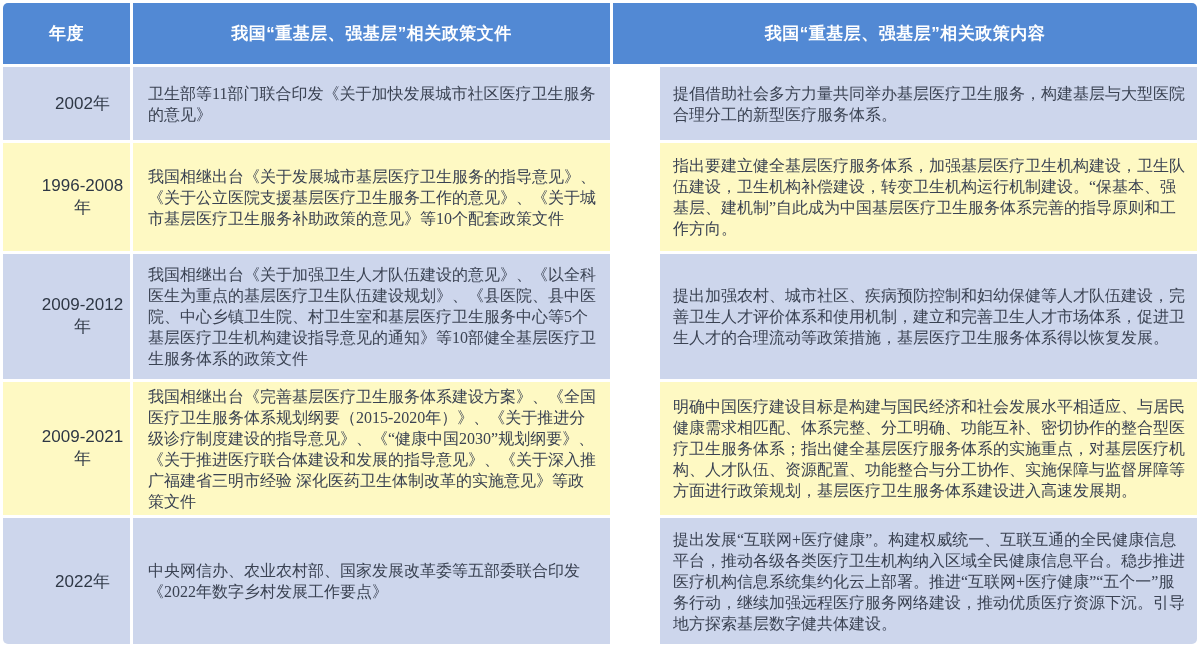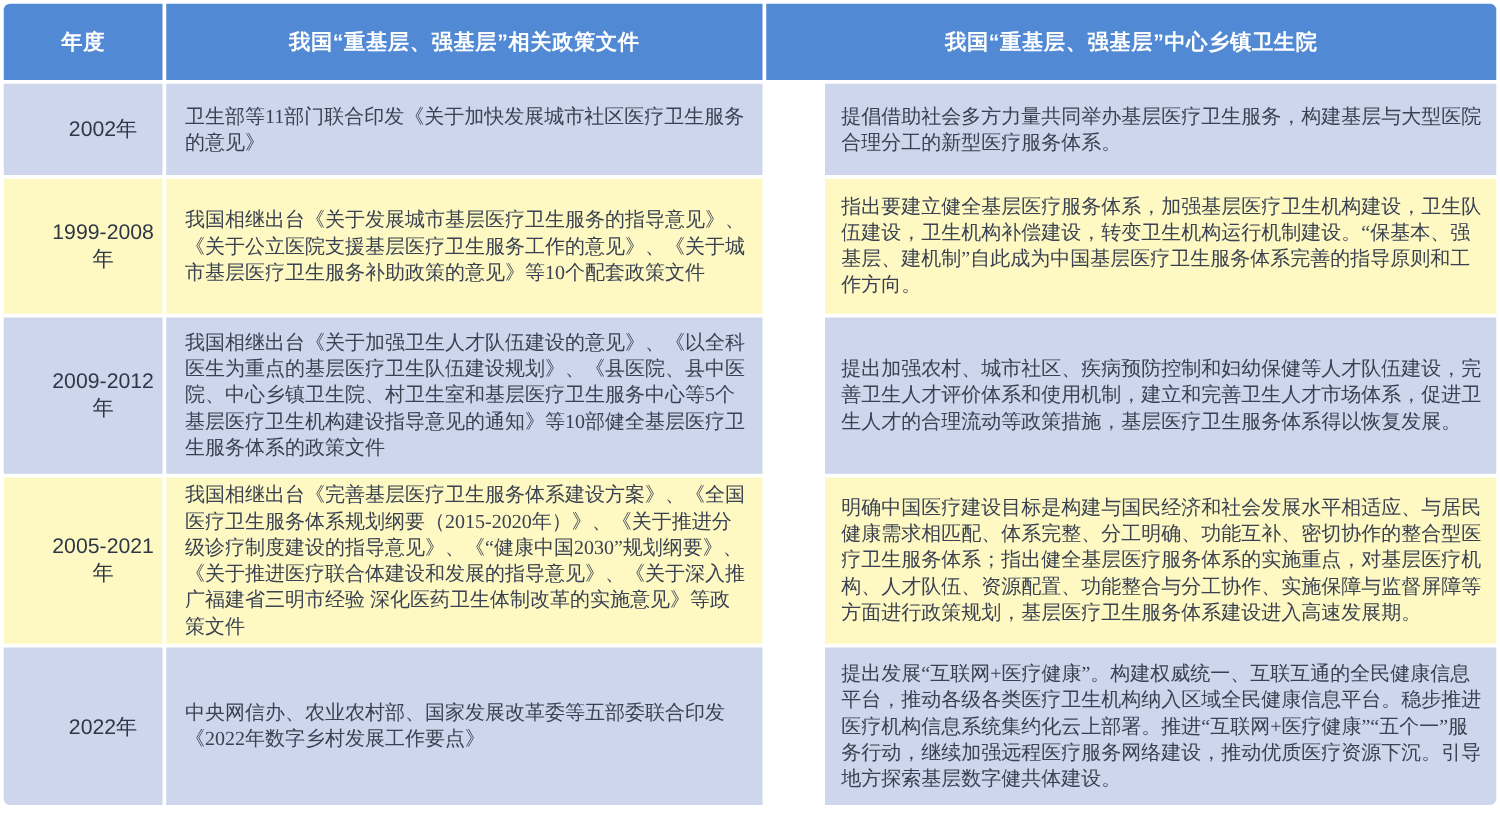--- a/index.html
+++ b/index.html
@@ -62,35 +62,35 @@
   .cell.last-row-1 { border-bottom-left-radius: 5px; }
   .cell.last-row-3 { border-bottom-right-radius: 5px; }
 </style>
 </head>
 <body>
 
 <div class="policy-table">
 
   <div class="cell header">年度</div>
   <div class="cell header">我国“重基层、强基层”相关政策文件</div>
-  <div class="cell header">我国“重基层、强基层”中心乡镇卫生院</div>
+  <div class="cell header">我国“重基层、强基层”相关政策内容</div>
 
   <div class="cell year odd">2002年</div>
   <div class="cell text doc odd">卫生部等11部门联合印发《关于加快发展城市社区医疗卫生服务的意见》</div>
   <div class="cell text content odd">提倡借助社会多方力量共同举办基层医疗卫生服务，构建基层与大型医院合理分工的新型医疗服务体系。</div>
 
-  <div class="cell year even">1999-2008年</div>
+  <div class="cell year even">1996-2008年</div>
   <div class="cell text doc even">我国相继出台《关于发展城市基层医疗卫生服务的指导意见》、《关于公立医院支援基层医疗卫生服务工作的意见》、《关于城市基层医疗卫生服务补助政策的意见》等10个配套政策文件</div>
   <div class="cell text content even">指出要建立健全基层医疗服务体系，加强基层医疗卫生机构建设，卫生队伍建设，卫生机构补偿建设，转变卫生机构运行机制建设。“保基本、强基层、建机制”自此成为中国基层医疗卫生服务体系完善的指导原则和工作方向。</div>
 
   <div class="cell year odd">2009-2012年</div>
   <div class="cell text doc odd">我国相继出台《关于加强卫生人才队伍建设的意见》、《以全科医生为重点的基层医疗卫生队伍建设规划》、《县医院、县中医院、中心乡镇卫生院、村卫生室和基层医疗卫生服务中心等5个基层医疗卫生机构建设指导意见的通知》等10部健全基层医疗卫生服务体系的政策文件</div>
   <div class="cell text content odd">提出加强农村、城市社区、疾病预防控制和妇幼保健等人才队伍建设，完善卫生人才评价体系和使用机制，建立和完善卫生人才市场体系，促进卫生人才的合理流动等政策措施，基层医疗卫生服务体系得以恢复发展。</div>
 
-  <div class="cell year even">2005-2021年</div>
+  <div class="cell year even">2009-2021年</div>
   <div class="cell text doc even">我国相继出台《完善基层医疗卫生服务体系建设方案》、《全国医疗卫生服务体系规划纲要（2015-2020年）》、《关于推进分级诊疗制度建设的指导意见》、《“健康中国2030”规划纲要》、《关于推进医疗联合体建设和发展的指导意见》、《关于深入推广福建省三明市经验 深化医药卫生体制改革的实施意见》等政策文件</div>
   <div class="cell text content even">明确中国医疗建设目标是构建与国民经济和社会发展水平相适应、与居民健康需求相匹配、体系完整、分工明确、功能互补、密切协作的整合型医疗卫生服务体系；指出健全基层医疗服务体系的实施重点，对基层医疗机构、人才队伍、资源配置、功能整合与分工协作、实施保障与监督屏障等方面进行政策规划，基层医疗卫生服务体系建设进入高速发展期。</div>
 
   <div class="cell year odd last-row-1">2022年</div>
   <div class="cell text doc odd">中央网信办、农业农村部、国家发展改革委等五部委联合印发《2022年数字乡村发展工作要点》</div>
   <div class="cell text content odd last-row-3">提出发展“互联网+医疗健康”。构建权威统一、互联互通的全民健康信息平台，推动各级各类医疗卫生机构纳入区域全民健康信息平台。稳步推进医疗机构信息系统集约化云上部署。推进“互联网+医疗健康”“五个一”服务行动，继续加强远程医疗服务网络建设，推动优质医疗资源下沉。引导地方探索基层数字健共体建设。</div>
 
 </div>
 
 </body></html>

